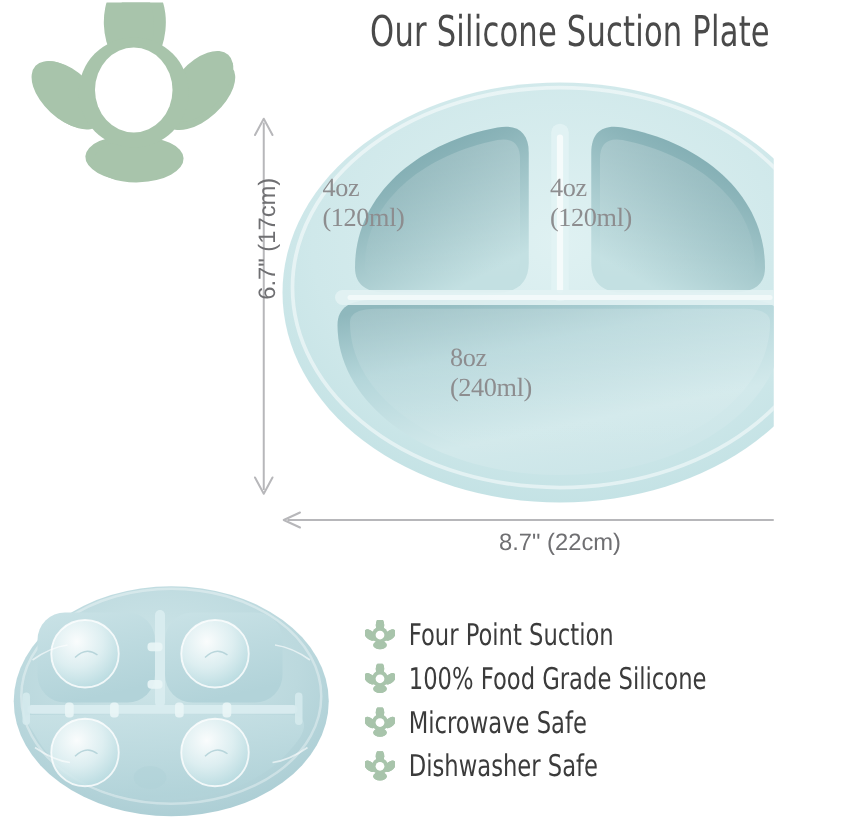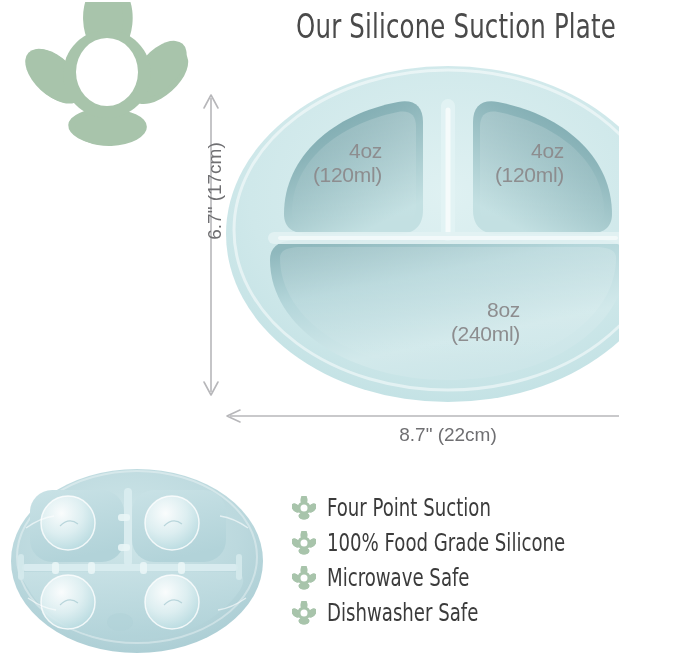--- a/index.html
+++ b/index.html
@@ -50,32 +50,32 @@
     position: absolute;
     left: 222px;
     top: 62px;
     width: 452px;
     height: 345px;
   }
   #plate-svg { display: block; width: 100%; height: 100%; }
 
   .cap-label {
     position: absolute;
-    text-align: right;
+    text-align: left;
     color: #8d8d8f;
-    font-family: Liberation Sans, sans-serif;
+    font-family: Liberation Serif, serif;
     font-size: 21px;
     line-height: 1.12;
     letter-spacing: -0.3px;
     pointer-events: none;
     white-space: nowrap;
   }
   #label-left  { left: 258px; top: 139px; width: 124px; }
   #label-right { left: 440px; top: 139px; width: 124px; }
-  #label-bottom{ left: 360px; top: 298px; width: 160px; }
+  #label-bottom{ left: 360px; top: 275px; width: 160px; }
   #label-bottom .l1, #label-left .l1, #label-right .l1 { display:block; }
 
   
   #dim-v {
     position: absolute;
     left: 196px;
     top: 90px;
     width: 30px;
     height: 310px;
   }

